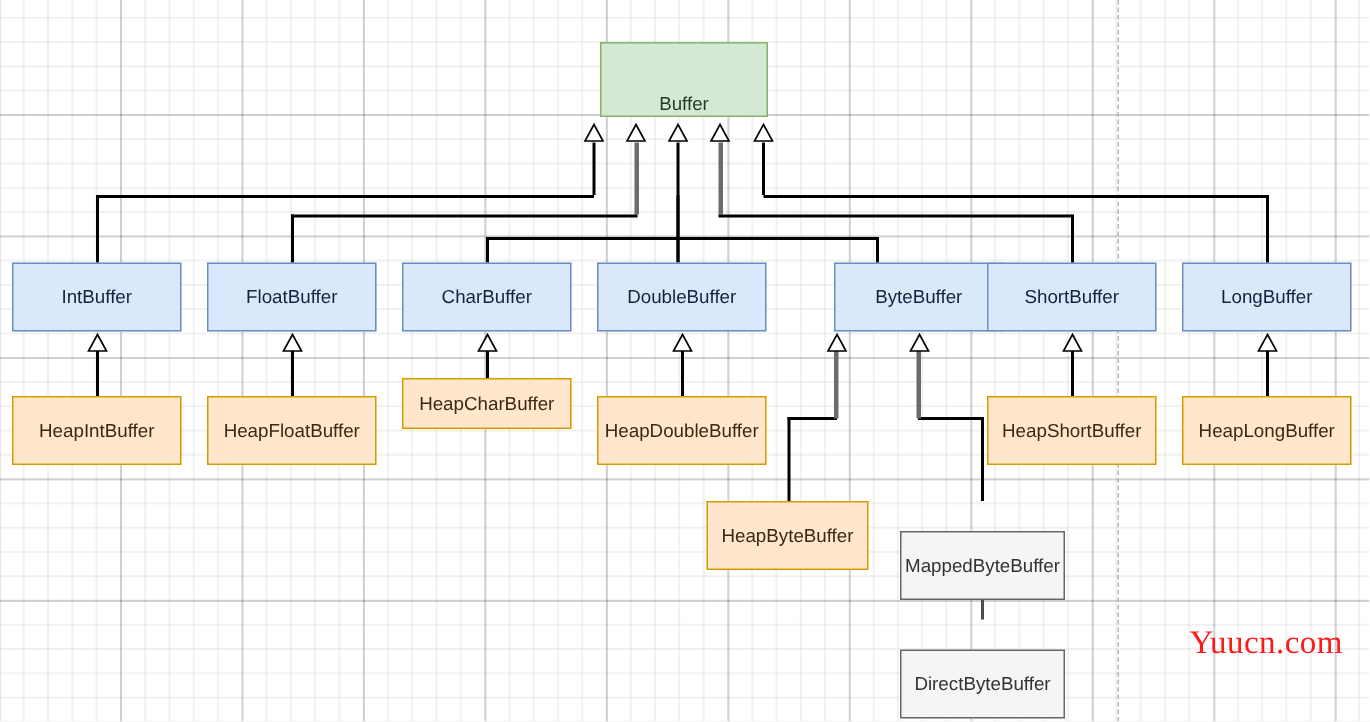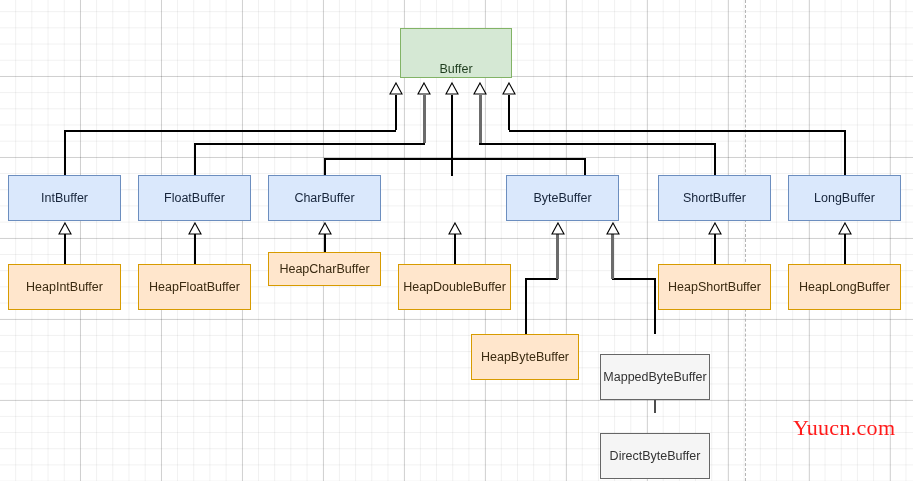--- a/index.html
+++ b/index.html
@@ -171,21 +171,24 @@
 
   <div class="node blue" style="left:8px; top:175px; width:113px; height:46px;">
     <span>IntBuffer</span>
   </div>
   <div class="node blue" style="left:138px; top:175px; width:113px; height:46px;">
     <span>FloatBuffer</span>
   </div>
   <div class="node blue" style="left:268px; top:175px; width:113px; height:46px;">
     <span>CharBuffer</span>
   </div>
-  <div class="node blue" style="left:506px; top:175px; width:113px; height:46px;">
+  <div class="node blue" style="left:398px; top:175px; width:113px; height:46px;">
+    <span>DoubleBuffer</span>
+  </div>
+  <div class="node blue" style="left:556px; top:175px; width:113px; height:46px;">
     <span>ByteBuffer</span>
   </div>
   <div class="node blue" style="left:658px; top:175px; width:113px; height:46px;">
     <span>ShortBuffer</span>
   </div>
   <div class="node blue" style="left:788px; top:175px; width:113px; height:46px;">
     <span>LongBuffer</span>
   </div>
 
   <div class="node orange" style="left:8px; top:264px; width:113px; height:46px;">

